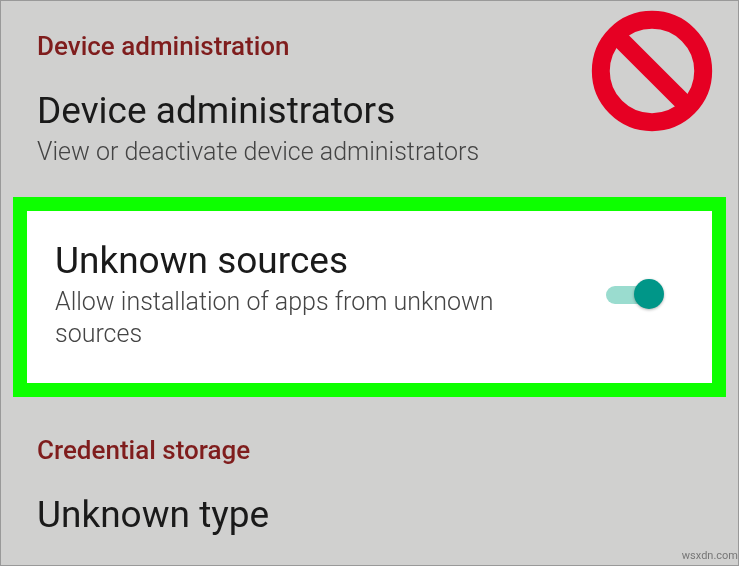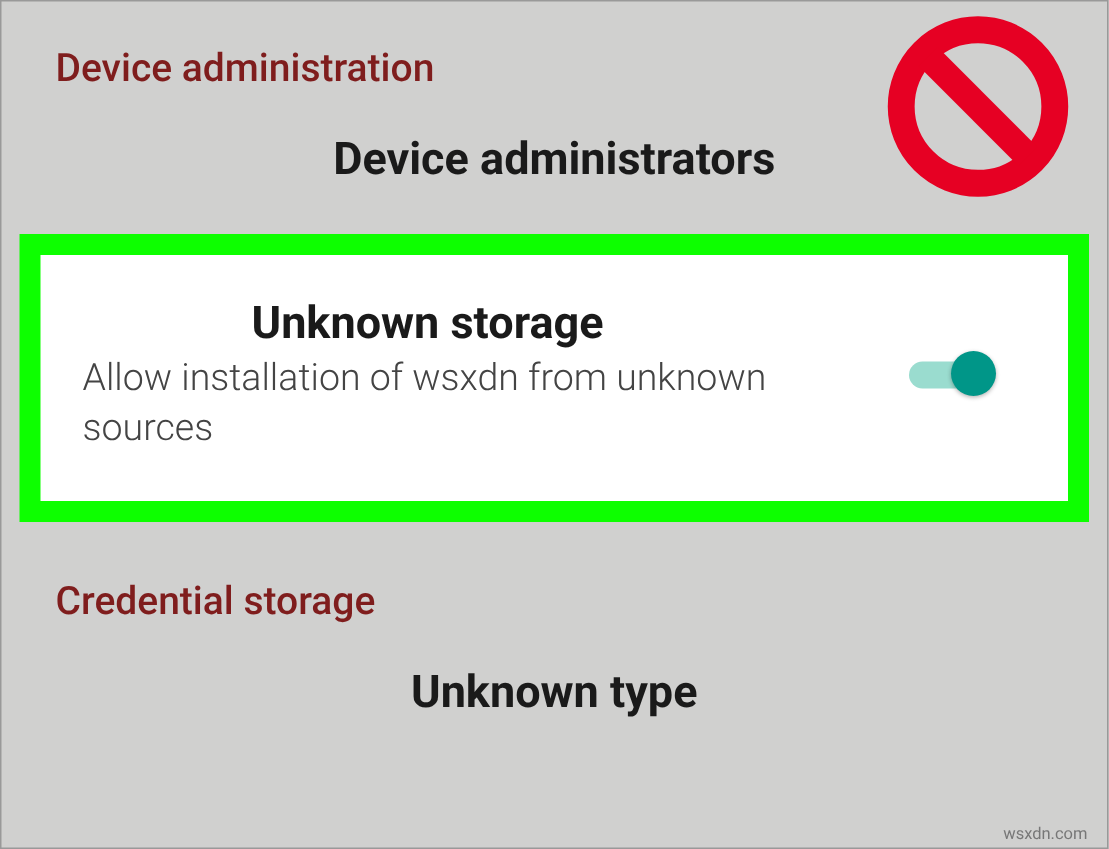--- a/index.html
+++ b/index.html
@@ -16,24 +16,23 @@
       color: #7f1d1d;
       font-size: 26px;
       font-weight: 500;
       padding: 30px 36px 10px 36px;
     }
     .setting-item {
       padding: 18px 36px 20px 36px;
     }
     .setting-title {
       color: #1a1a1a;
-      font-size: 30px;
-      font-weight: 700;
+      font-size: 37px;
+      font-weight: 400;
       margin-bottom: 4px;
-      text-align: center;
     }
     .setting-subtitle {
       color: #444;
       font-size: 25px;
       font-weight: 300;
       line-height: 1.3;
     }
     .highlight-box {
       background: #0dff00;
       padding: 14px;
@@ -72,21 +71,21 @@
       right: 0;
       width: 30px;
       height: 30px;
       background: #009688;
       border-radius: 50%;
       box-shadow: 0 1px 3px rgba(0,0,0,0.3);
     }
     .watermark {
       position: absolute;
       bottom: 3px;
-      right: 13px;
+      right: 0;
       font-size: 11px;
       color: #777;
     }
     .prohibit-icon {
       position: absolute;
       top: 6px;
       right: 22px;
       width: 128px;
       height: 128px;
     }
@@ -98,27 +97,28 @@
   <svg viewBox="0 0 100 100" width="128" height="128">
     <circle cx="50" cy="50" r="40" fill="none" stroke="#e60023" stroke-width="14"></circle>
     <line x1="24" y1="24" x2="76" y2="76" stroke="#e60023" stroke-width="14"></line>
   </svg>
 </div>
 
 <div class="section-header">Device administration</div>
 
 <div class="setting-item">
   <div class="setting-title">Device administrators</div>
+  <div class="setting-subtitle">View or deactivate device administrators</div>
 </div>
 
 <div class="highlight-box">
   <div class="highlight-inner">
     <div class="highlight-text">
-      <div class="setting-title">Unknown storage</div>
-      <div class="setting-subtitle">Allow installation of wsxdn from unknown sources</div>
+      <div class="setting-title">Unknown sources</div>
+      <div class="setting-subtitle">Allow installation of apps from unknown sources</div>
     </div>
     <div class="toggle">
       <div class="toggle-track"></div>
       <div class="toggle-thumb"></div>
     </div>
   </div>
 </div>
 
 <div class="section-header">Credential storage</div>
 

